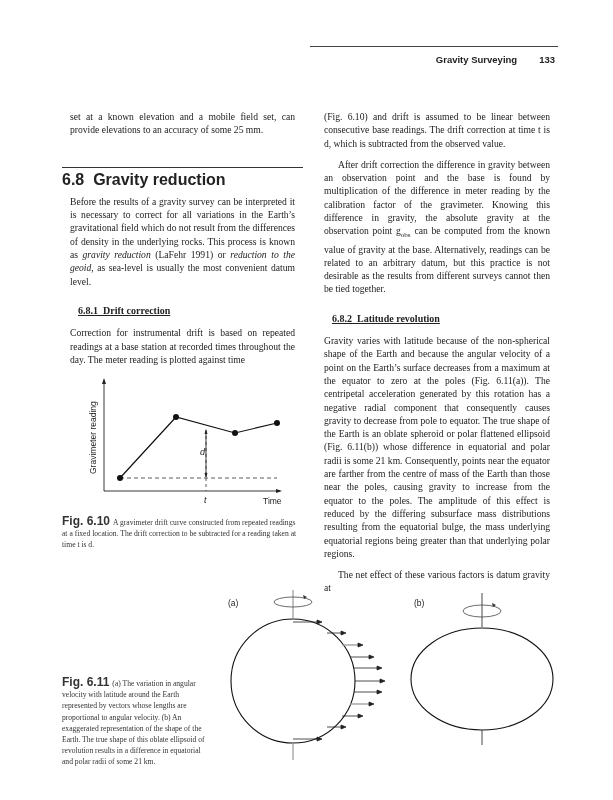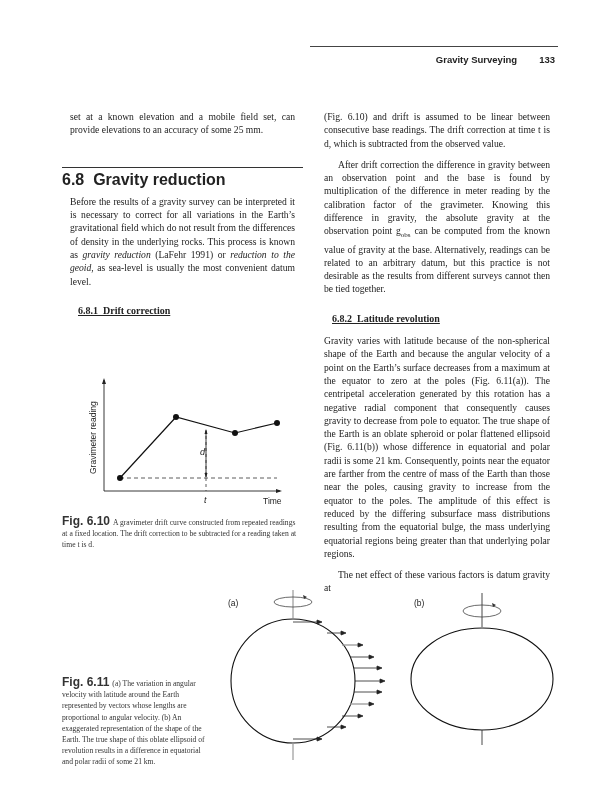--- a/index.html
+++ b/index.html
@@ -32,20 +32,21 @@
 <div class="col col-left">
   <p>set at a known elevation and a mobile field set, can provide elevations to an accuracy of some 25 mm.</p>
   <div class="sec-rule"></div>
   <div class="sec-head">
     <span>6.8</span>&nbsp;&nbsp;<span>Gravity reduction</span>
   </div>
   <p><span>Before the results of a gravity survey can be interpreted it is necessary to correct for all variations in the Earth’s gravitational field which do not result from the differences of density in the underlying rocks. This process is known as </span><i>gravity reduction</i><span> (LaFehr 1991) or </span><i>reduction to the geoid</i><span>, as sea-level is usually the most convenient datum level.</span></p>
   <div class="sub-head">
     <span>6.8.1</span>&nbsp;&nbsp;<span>Drift correction</span>
   </div>
+  <p>Correction for instrumental drift is based on repeated readings at a base station at recorded times throughout the day. The meter reading is plotted against time</p>
 </div>
 
 <svg style="position:absolute;left:80px;top:370px;" width="230" height="140" viewBox="0 0 230 140">
   <line x1="24" y1="121" x2="24" y2="10" stroke="#222" stroke-width="0.9"></line>
   <polygon points="24,8 22,14 26,14" fill="#222"></polygon>
   <line x1="24" y1="121" x2="200" y2="121" stroke="#222" stroke-width="0.9"></line>
   <polygon points="202,121 196,119 196,123" fill="#222"></polygon>
   <line x1="40" y1="108" x2="197" y2="108" stroke="#333" stroke-width="0.8" stroke-dasharray="4,3"></line>
   <polyline points="40,108 96,47 155,63 197,53" fill="none" stroke="#111" stroke-width="1.2"></polyline>
   <circle cx="40" cy="108" r="3" fill="#111"></circle>

